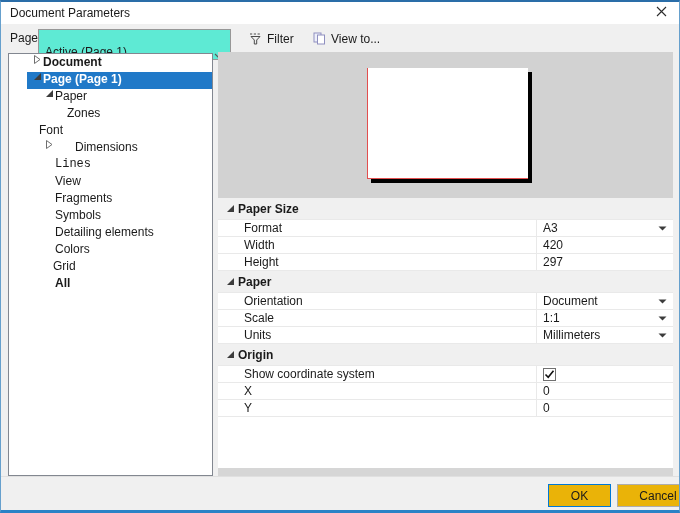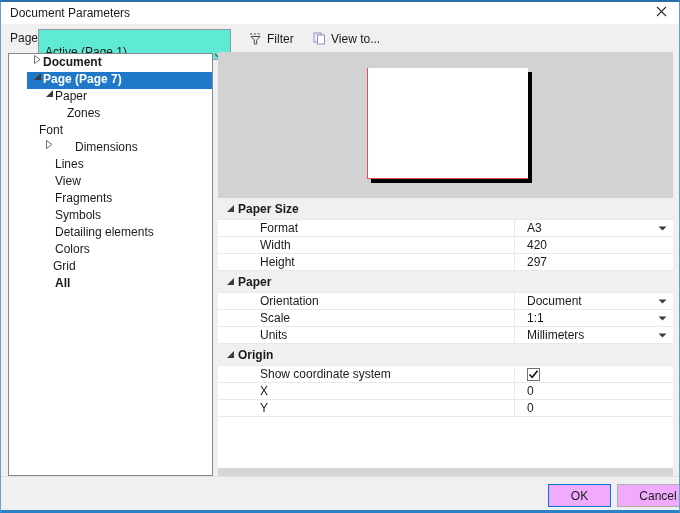--- a/index.html
+++ b/index.html
@@ -45,32 +45,32 @@
   .rightpanel { position:absolute; left:217px; top:50px; width:455px; height:424px; }
   .preview { position:absolute; top:0; left:0; right:0; height:146px; background:#d2d2d2; }
   .page-thumb { position:absolute; left:149px; top:16px; width:161px; height:111px; background:#fff;
                 border-left:1px solid #e24f4f; border-bottom:1px solid #e24f4f;
                 box-shadow:4px 4px 0 #000; }
   .grid { position:absolute; top:146px; left:0; right:0; bottom:8px; background:#fff; overflow:hidden; }
   .pcat { height:22px; background:#f0f0f0; display:flex; align-items:center;
           border-bottom:1px solid #e9e9e9; font-weight:bold; padding-left:8px; }
   .catarrow { display:inline-flex; width:12px; }
   .prow { height:17px; display:flex; border-bottom:1px solid #e9e9e9; }
-  .plabel { width:280px; padding-left:26px; display:flex; align-items:center;margin-left:16px; }
-  .pvalue { flex:1; border-left:1px solid #e9e9e9; padding-left:12px;
-            display:flex; align-items:center; position:relative; }
+  .plabel { width:280px; padding-left:26px; display:flex; align-items:center; }
+  .pvalue { flex:1; border-left:1px solid #e9e9e9; padding-left:6px;
+            display:flex; align-items:center; position:relative;margin-left:38px; }
   .ddarrow { position:absolute; right:6px; top:6px; display:inline-flex; }
   .checkbox { width:13px; height:13px; border:1px solid #707070; background:#fff;
               display:inline-flex; align-items:center; justify-content:center; }
   .hscroll { position:absolute; left:0; right:0; bottom:0; height:8px; background:#d6d6d6; }
 
   
   .footer { position:absolute; left:0; right:0; top:474px; bottom:0;
             background:#f0f0f0; border-top:1px solid #e0e0e0; }
-  .btn { position:absolute; top:7px; height:23px; background:#f0abfc; border:1px solid #adadad;
+  .btn { position:absolute; top:7px; height:23px; background:#eab308; border:1px solid #adadad;
          display:flex; align-items:center; justify-content:center; cursor:default; }
   #ok-btn { left:547px; width:63px; border-color:#0078d7; }
   #cancel-btn { left:616px; width:82px; }
 </style>
 </head>
 <body>
 
 <div class="window">
 
   <div class="titlebar">
@@ -122,21 +122,21 @@
           </svg>
         </span>
         <span class="tlabel b">Document</span>
       </div>
       <div class="trow sel" style="padding-left: 4px;">
         <span class="tarrow">
           <svg width="9" height="9" viewBox="0 0 9 9">
             <path d="M8 1 L8 8 L1 8 Z" fill="#3c3c3c"></path>
           </svg>
         </span>
-        <span class="tlabel b">Page (Page 7)</span>
+        <span class="tlabel b">Page (Page 1)</span>
       </div>
       <div class="trow" style="padding-left: 16px;">
         <span class="tarrow">
           <svg width="9" height="9" viewBox="0 0 9 9">
             <path d="M8 1 L8 8 L1 8 Z" fill="#3c3c3c"></path>
           </svg>
         </span>
         <span class="tlabel">Paper</span>
       </div>
       <div class="trow" style="padding-left: 28px;">
@@ -148,21 +148,21 @@
         <span class="tlabel">Font</span>
       </div>
       <div class="trow" style="padding-left: 16px; gap: 20px;">
         <span class="tarrow">
           <svg width="9" height="9" viewBox="0 0 9 9">
             <path d="M1.5 0.5 L7 4.5 L1.5 8.5 Z" fill="none" stroke="#6e6e6e"></path>
           </svg>
         </span>
         <span class="tlabel">Dimensions</span>
       </div>
-      <div class="trow" style="padding-left: 16px;">
+      <div class="trow" style="padding-left: 16px; font-family: Liberation Mono, monospace;">
         <span class="tarrow"></span>
         <span class="tlabel">Lines</span>
       </div>
       <div class="trow" style="padding-left: 16px;">
         <span class="tarrow"></span>
         <span class="tlabel">View</span>
       </div>
       <div class="trow" style="padding-left: 16px;">
         <span class="tarrow"></span>
         <span class="tlabel">Fragments</span>

